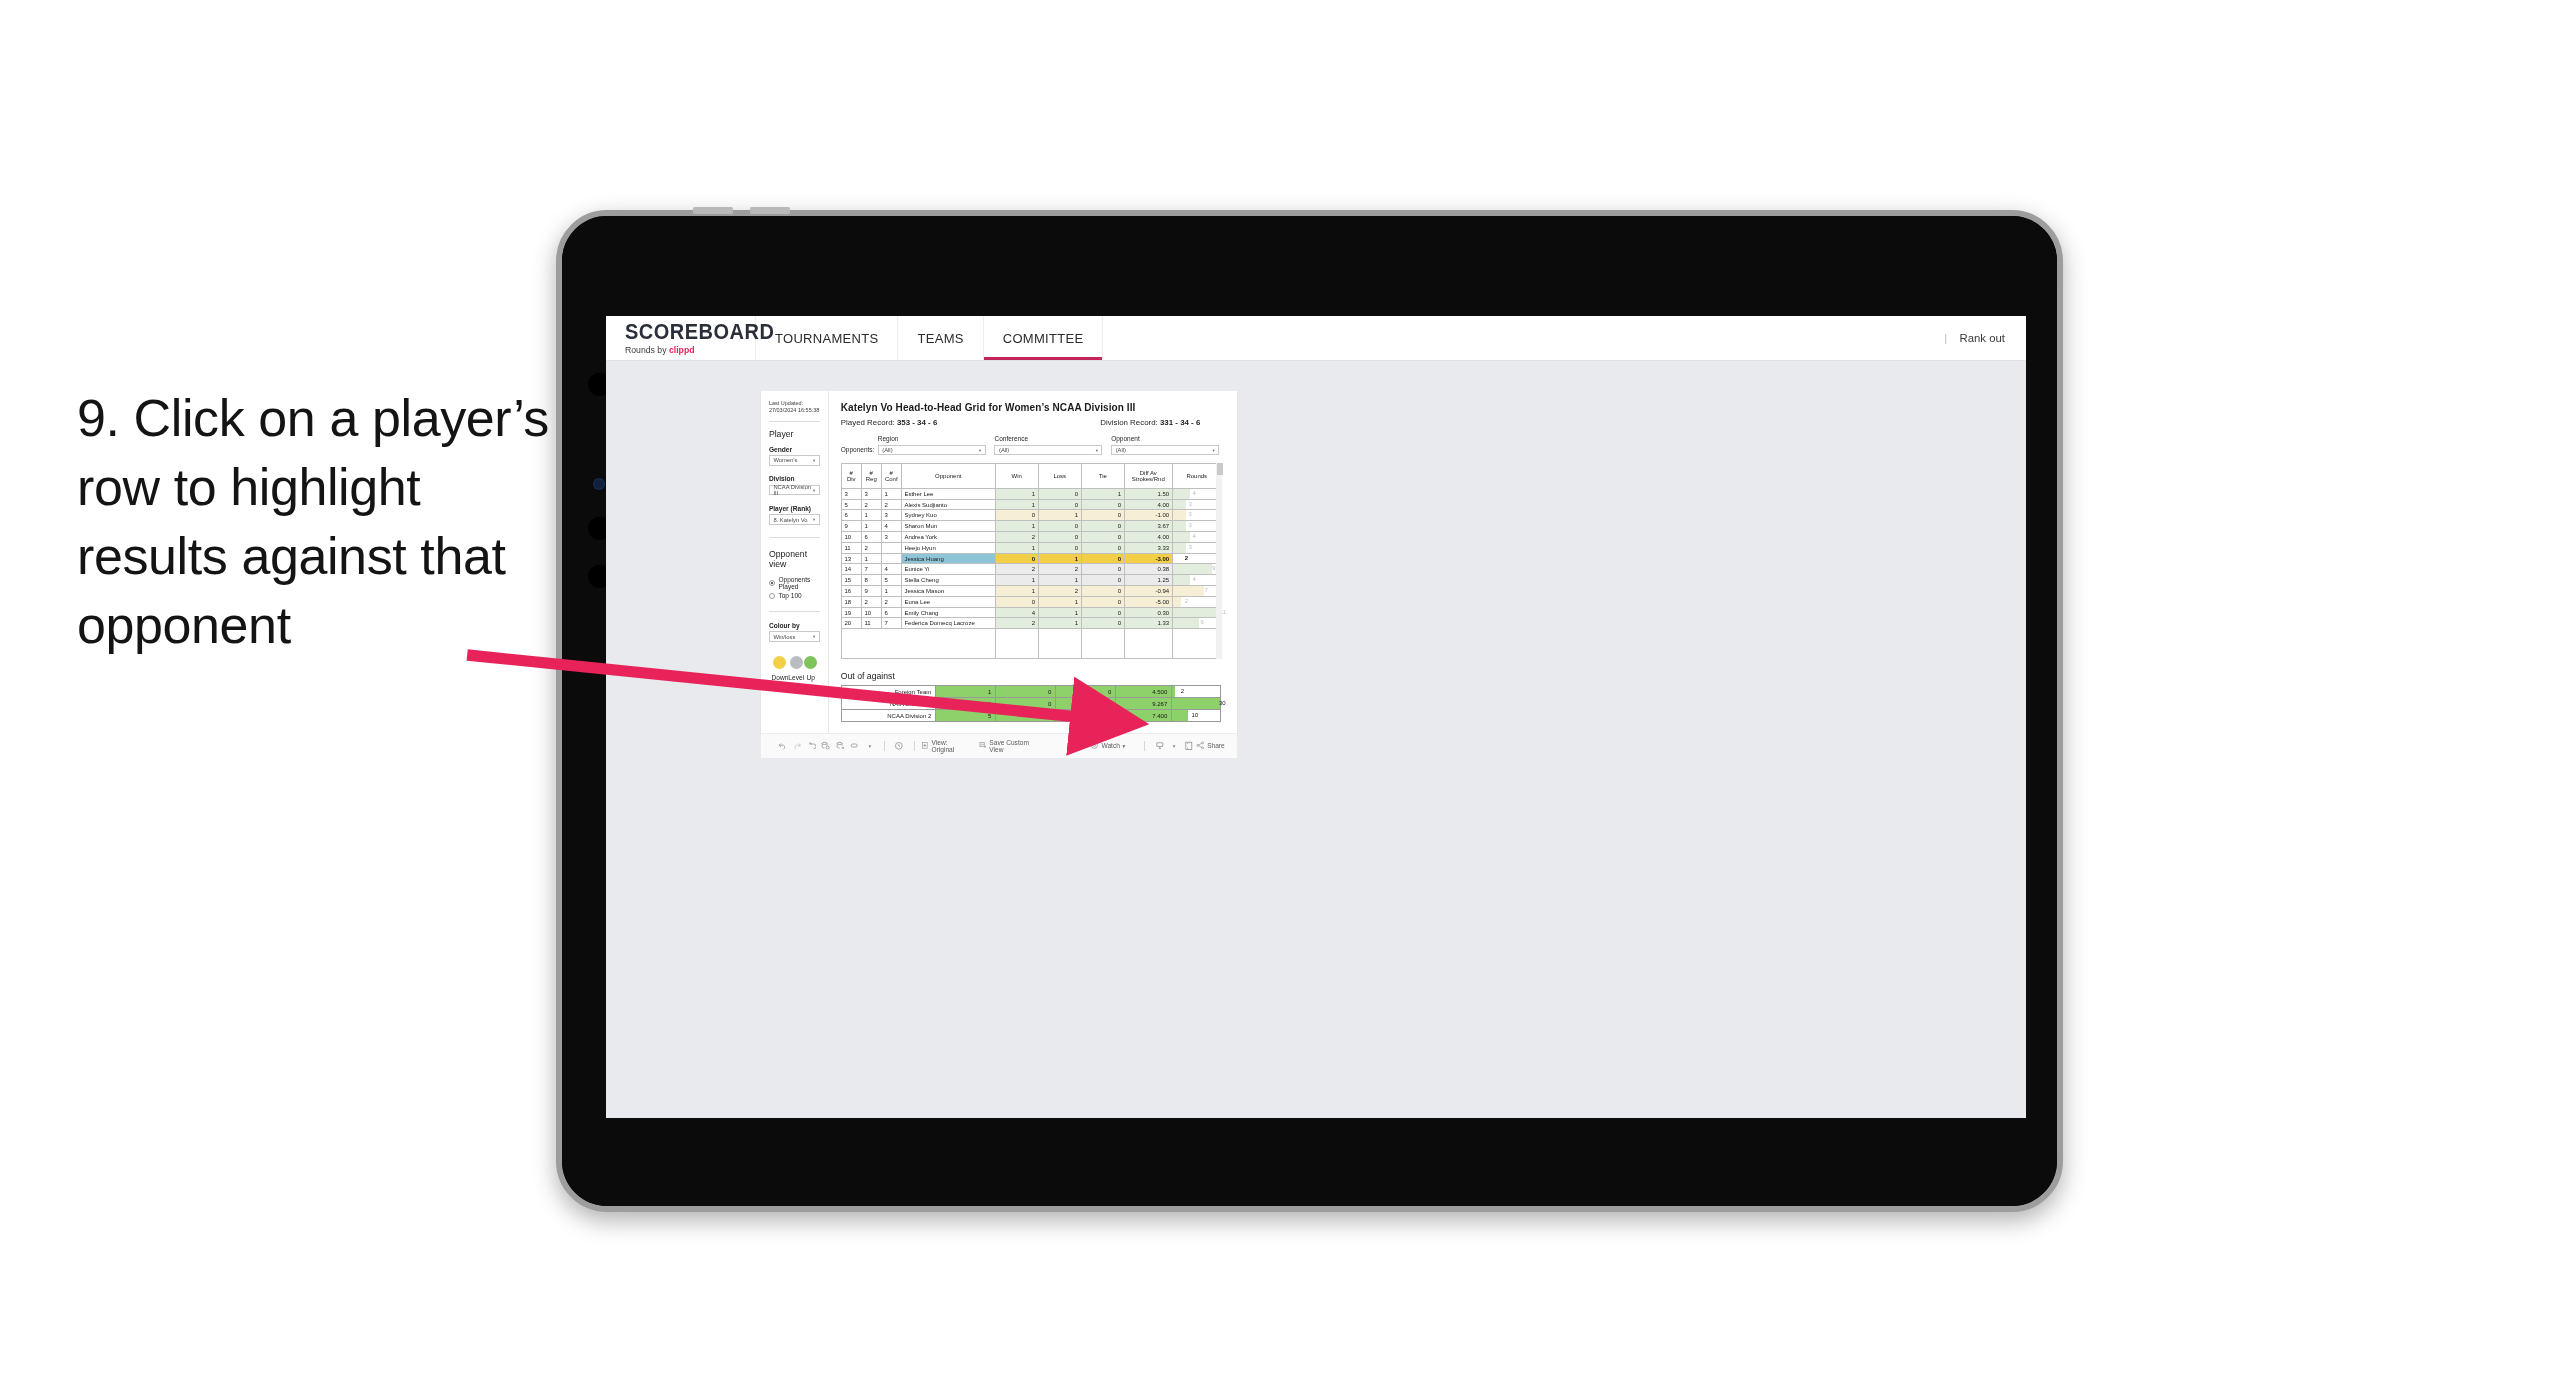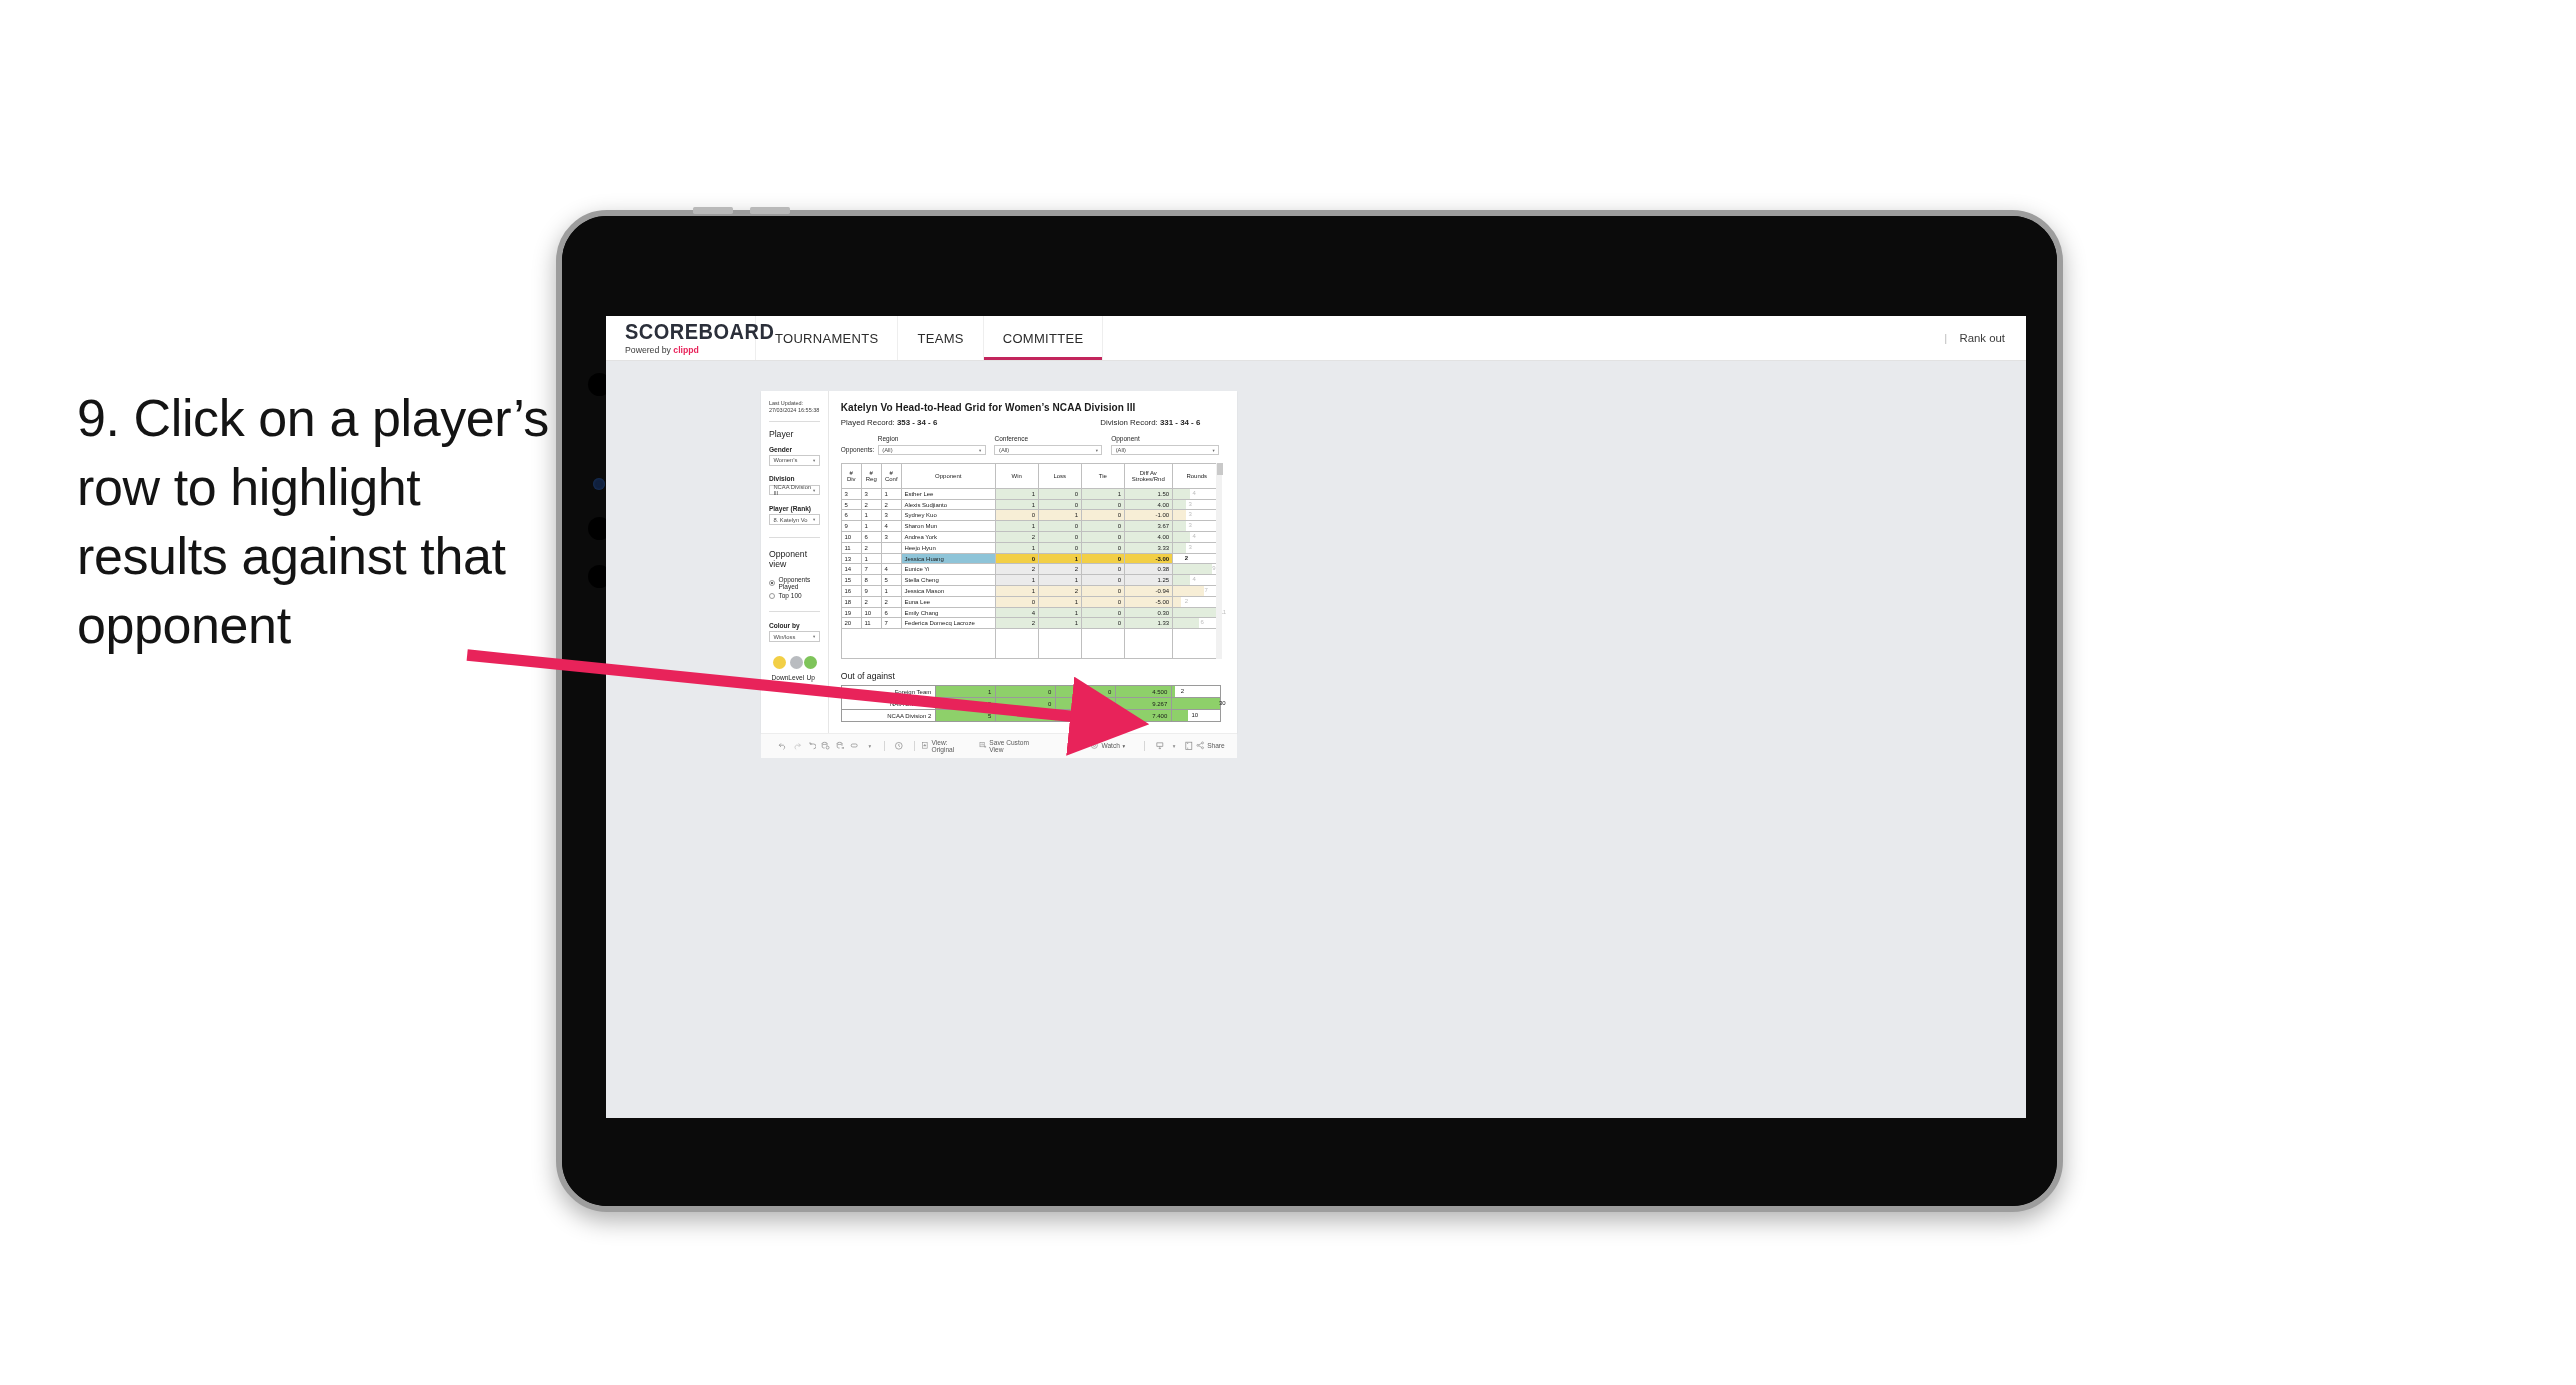--- a/index.html
+++ b/index.html
@@ -215,21 +215,21 @@
       <div class="bezel-dot" style="top:157px;"></div>
       <div class="bezel-dot cam" style="top:262px;"></div>
       <div class="bezel-dot" style="top:301px;"></div>
       <div class="bezel-dot" style="top:349px;"></div>
 
       <div class="screen">
 
         <div class="app-header">
           <div class="logo-box">
             <div class="logo-main">SCOREBOARD</div>
-            <div class="logo-sub"><span>Powered by </span><b>clippd</b></div>
+            <div class="logo-sub"><span>Rounds by </span><b>clippd</b></div>
           </div>
           <div class="nav-tabs">
             <div class="nav-tab">TOURNAMENTS</div>
             <div class="nav-tab">TEAMS</div>
             <div class="nav-tab active">COMMITTEE</div>
           </div>
           <div class="header-right">
             <span class="hdr-div">|</span>
             <span class="signout">Rank out</span>
           </div>

